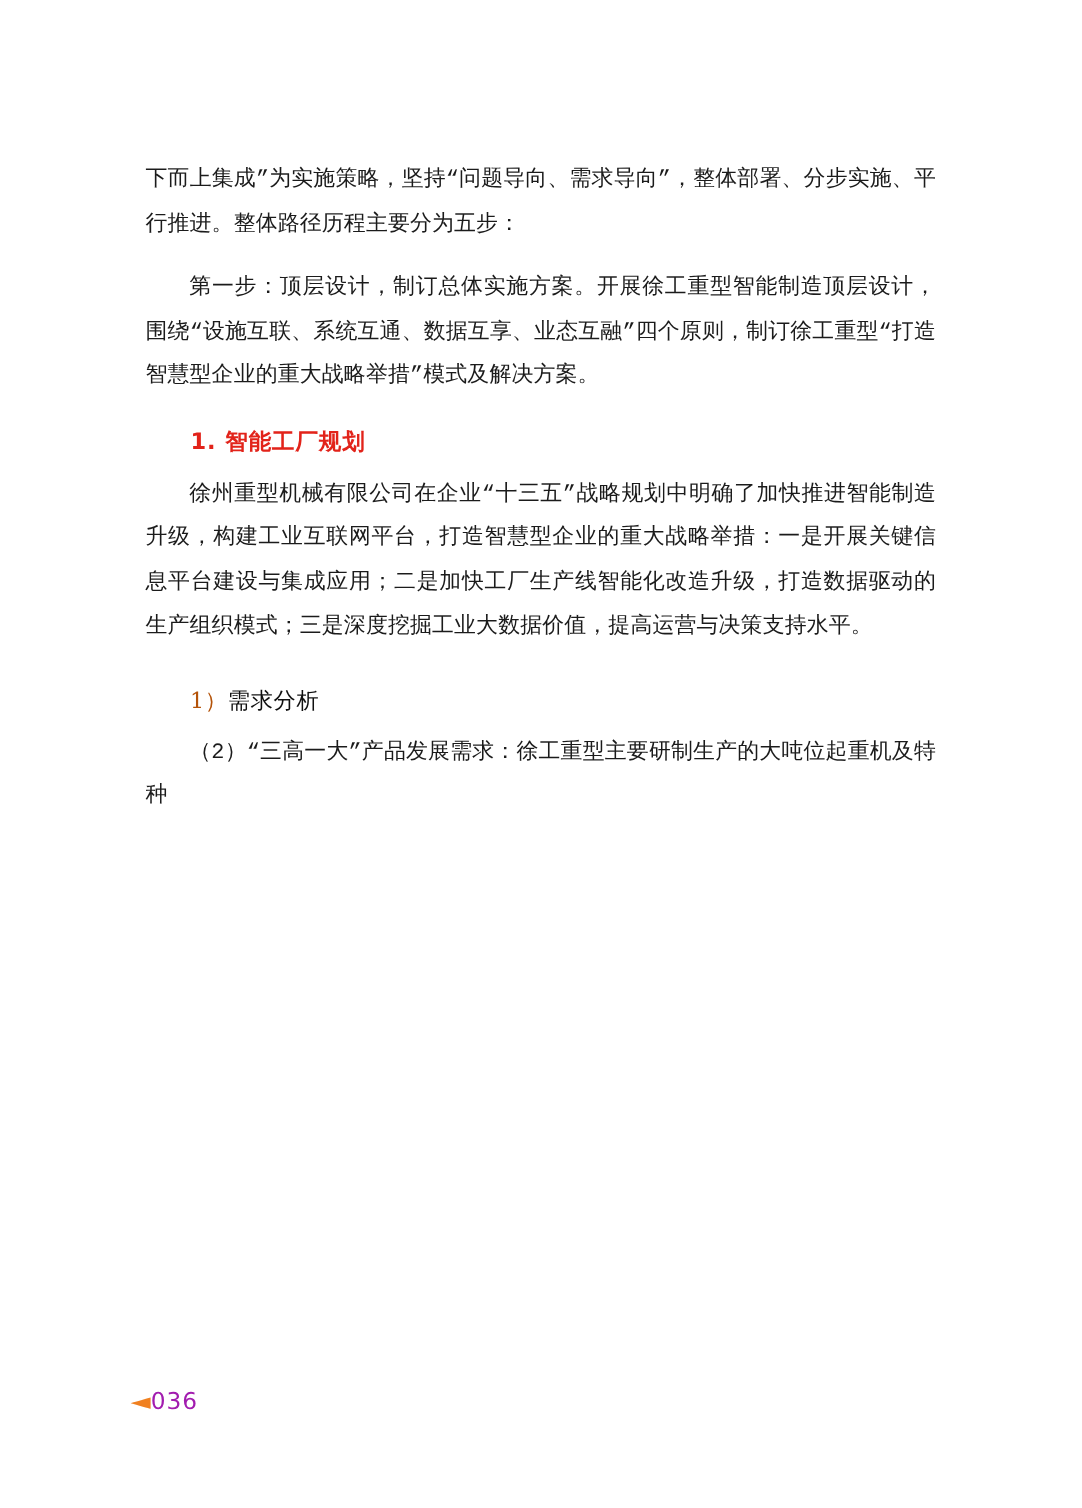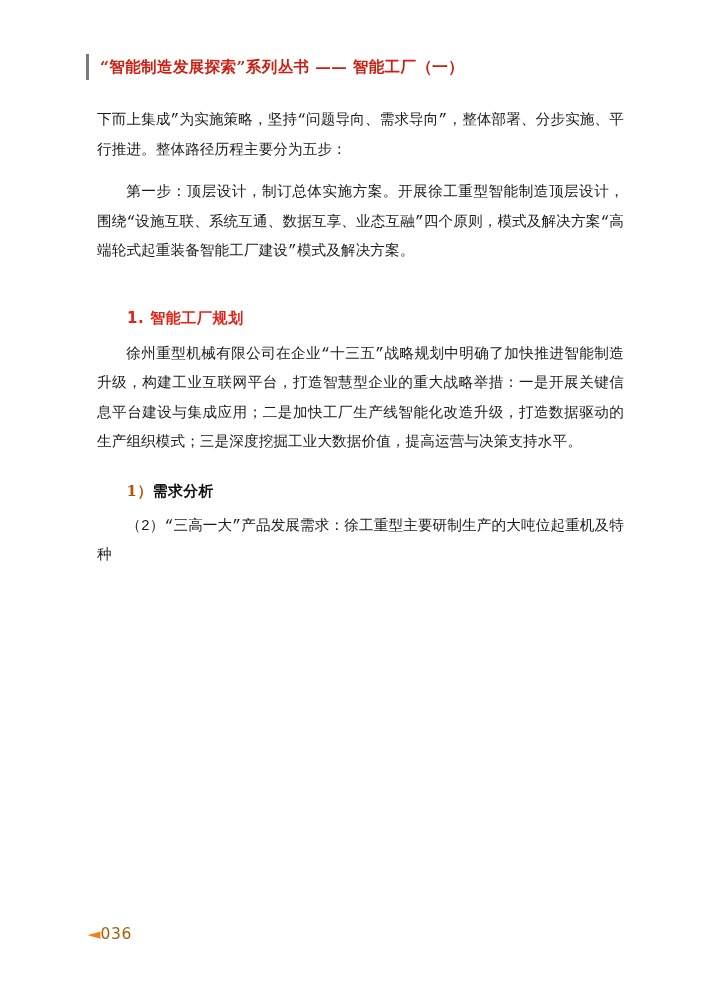--- a/index.html
+++ b/index.html
@@ -67,35 +67,35 @@
   }
   p.indent {
     text-indent: 2em;
   }
   p.tight {
     margin-bottom: 11px;
   }
 
   
   h2.section-heading {
-    margin: 42px 0 12px 0;
+    margin: 18px 0 12px 0;
     padding-left: 2em;
     font-family: "DejaVu Sans", "Liberation Sans", sans-serif;
     font-weight: bold;
     font-size: 15px;
     color: #e2231a;
     letter-spacing: 0.6px;
   }
 
   
   h3.sub-heading {
     margin: 24px 0 11px 0;
     padding-left: 2em;
     font-family: "DejaVu Serif", "Liberation Serif", serif;
-    font-weight: bold;
+    font-weight: normal;
     font-size: 14.8px;
     color: #101010;
     letter-spacing: 0.5px;
   }
   h3.sub-heading .num {
     color: #b45309;
   }
 
   
   .folio {
@@ -108,40 +108,36 @@
   }
   .folio-arrow {
     color: #f08020;
     font-size: 15px;
     font-weight: bold;
     line-height: 1;
     margin-right: 1px;
     transform: scaleX(1.15);
   }
   .folio-num {
-    color: #a16207;
+    color: #a21caf;
     font-size: 15.5px;
     letter-spacing: 0.6px;
   }
 </style>
 </head>
 <body>
 
 <div class="page">
 
-  <div class="running-head">
-    <div class="head-rule"></div>
-    <div class="head-title">“智能制造发展探索”系列丛书 —— 智能工厂（一）</div>
-  </div>
 
   <div class="content">
 
     <p class="body-text">下而上集成”为实施策略，坚持“问题导向、需求导向”，整体部署、分步实施、平行推进。整体路径历程主要分为五步：</p>
 
-    <p class="body-text indent">第一步：顶层设计，制订总体实施方案。开展徐工重型智能制造顶层设计，围绕“设施互联、系统互通、数据互享、业态互融”四个原则，模式及解决方案“高端轮式起重装备智能工厂建设”模式及解决方案。</p>
+    <p class="body-text indent">第一步：顶层设计，制订总体实施方案。开展徐工重型智能制造顶层设计，围绕“设施互联、系统互通、数据互享、业态互融”四个原则，制订徐工重型“打造智慧型企业的重大战略举措”模式及解决方案。</p>
 
 
 
 
 
     <h2 class="section-heading">1. 智能工厂规划</h2>
 
     <p class="body-text indent">徐州重型机械有限公司在企业“十三五”战略规划中明确了加快推进智能制造升级，构建工业互联网平台，打造智慧型企业的重大战略举措：一是开展关键信息平台建设与集成应用；二是加快工厂生产线智能化改造升级，打造数据驱动的生产组织模式；三是深度挖掘工业大数据价值，提高运营与决策支持水平。</p>
 
     <h3 class="sub-heading">

